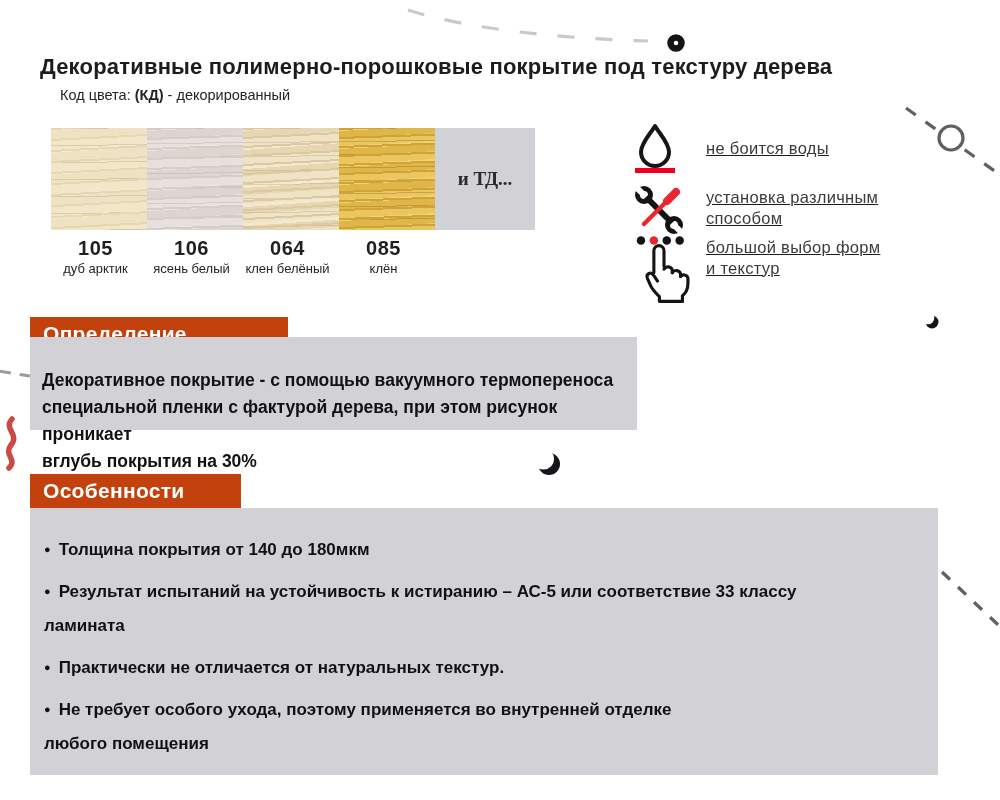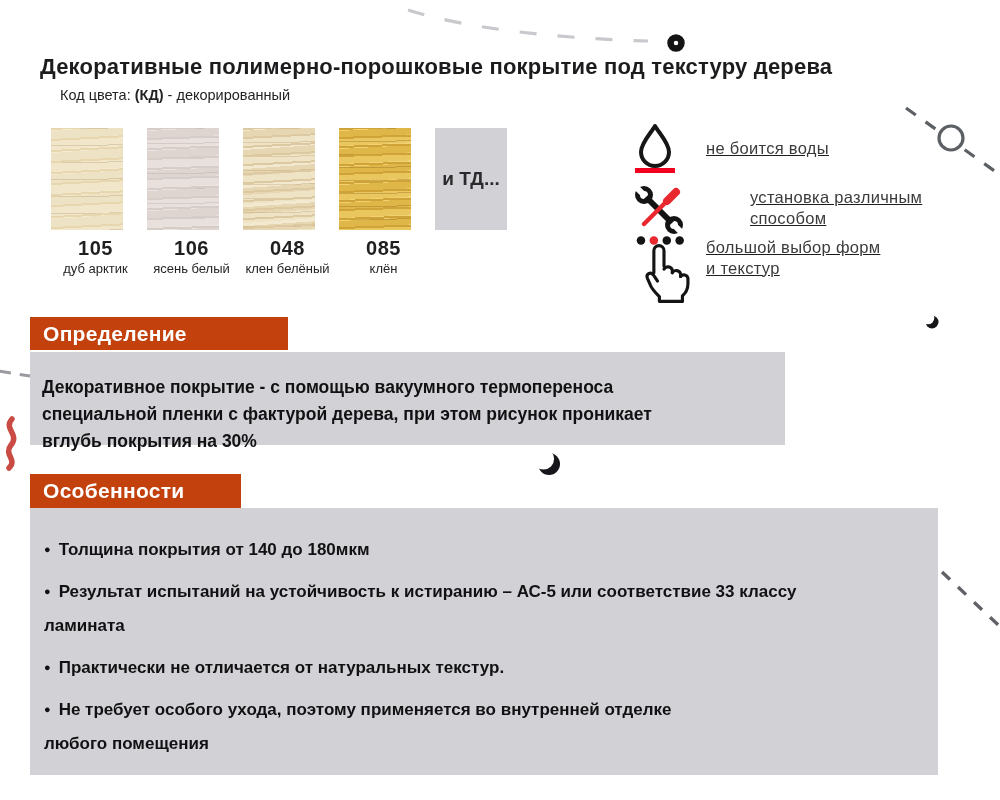--- a/index.html
+++ b/index.html
@@ -11,21 +11,21 @@
   .pre{white-space:pre-line;}
 
   
   .title{left:40px;top:54px;width:900px;font-size:22px;font-weight:800;letter-spacing:.2px;color:#1c1c1e;}
   .subtitle{left:40px;top:87px;font-size:14.5px;color:#232325;margin-left:20px;}
   .subtitle b{font-weight:700;}
 
   
   .swatch-row{left:51px;top:128px;display:flex;gap:7px;}
   .swatch-card{width:89px;text-align:center;}
-  .tile{width:72px;height:102px;}
+  .tile{width:100px;height:102px;font-family:Liberation Serif, serif;}
   .sw-105{background-color:#f0e5c8;background-image:
     repeating-linear-gradient(177deg,#e7d6ae 0 2px,rgba(0,0,0,0) 2px 11px),
     repeating-linear-gradient(179.5deg,rgba(170,140,90,.30) 0 1px,rgba(0,0,0,0) 1px 17px),
     repeating-linear-gradient(176deg,#f4ead2 0 3px,#eee2c4 3px 12px,#f1e6ca 12px 22px);}
   .sw-106{background-color:#e3dcd9;background-image:
     repeating-linear-gradient(178deg,#d6ccc8 0 2px,rgba(0,0,0,0) 2px 10px),
     repeating-linear-gradient(179.5deg,rgba(150,130,125,.22) 0 1px,rgba(0,0,0,0) 1px 15px),
     repeating-linear-gradient(177deg,#eae3e0 0 3px,#ded5d1 3px 11px,#e7e0dd 11px 20px);}
   .sw-089{background-color:#ecdfc0;background-image:
     repeating-linear-gradient(177deg,#dcc9a2 0 2px,rgba(0,0,0,0) 2px 9px),
@@ -39,31 +39,31 @@
     font-size:19px;font-weight:700;color:#2a2a2c;}
   .sw-code{margin-top:7px;font-size:20px;font-weight:700;letter-spacing:.6px;color:#1f1f21;}
   .sw-name{margin-top:1px;font-size:13px;color:#252527;}
 
   
   .benefits{left:634px;top:122px;width:330px;}
   .b-row{display:flex;align-items:flex-start;text-decoration:underline;}
   .b-icon{width:72px;flex:none;}
   .b-label{font-size:16.5px;color:#3b3b3d;letter-spacing:.3px;line-height:1.25;padding-top:2px;}
   .b-row1 .b-label{padding-top:16px;}
-  .b-row2{margin-top:11px;gap:44px;}
+  .b-row2{margin-top:11px;}
   .b-row3{}
 
   
   .red-tab{background:#c2410c;color:#ffffff;font-weight:700;font-size:21px;
     padding-left:13px;display:flex;align-items:center;letter-spacing:.3px;}
   .tab-def{left:30px;top:317px;width:245px;height:33px;}
   .tab-feat{left:30px;top:474px;width:198px;height:34px;}
   .gray-panel{background:#d2d2d6;color:#111113;font-weight:700;}
-  .panel-def{left:30px;top:352px;width:755px;height:93px;font-size:17.5px;line-height:27px;
-    padding:22px 14px 0 12px;box-sizing:border-box;}
+  .panel-def{left:30px;top:337px;width:607px;height:93px;font-size:17.5px;line-height:27px;
+    padding:30px 14px 0 12px;box-sizing:border-box;}
   .panel-feat{left:30px;top:508px;width:908px;height:267px;box-sizing:border-box;
     padding:24px 18px 0 14px;font-size:17px;}
   .feature-item{line-height:34px;margin-bottom:7px;}
   .feature-item .dot{font-size:11px;vertical-align:2px;margin-right:8px;}
 
   svg{display:block;}
   .deco{left:0;top:0;pointer-events:none;}
 </style>
 </head>
 <body>
@@ -81,21 +81,21 @@
       <div class="sw-code">105</div>
       <div class="sw-name">дуб арктик</div>
     </div>
     <div class="swatch-card">
       <div class="tile sw-106"></div>
       <div class="sw-code">106</div>
       <div class="sw-name">ясень белый</div>
     </div>
     <div class="swatch-card">
       <div class="tile sw-089"></div>
-      <div class="sw-code">048</div>
+      <div class="sw-code">064</div>
       <div class="sw-name">клен белёный</div>
     </div>
     <div class="swatch-card">
       <div class="tile sw-085"></div>
       <div class="sw-code">085</div>
       <div class="sw-name">клён</div>
     </div>
     <div class="swatch-card">
       <div class="tile tile-etc">и ТД...</div>
     </div>

